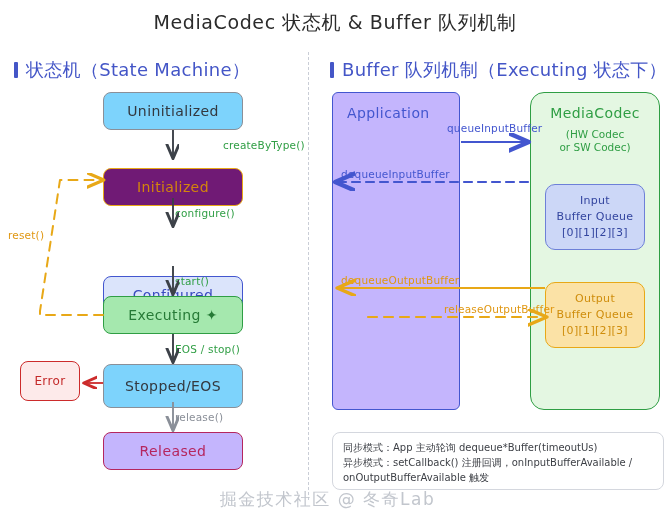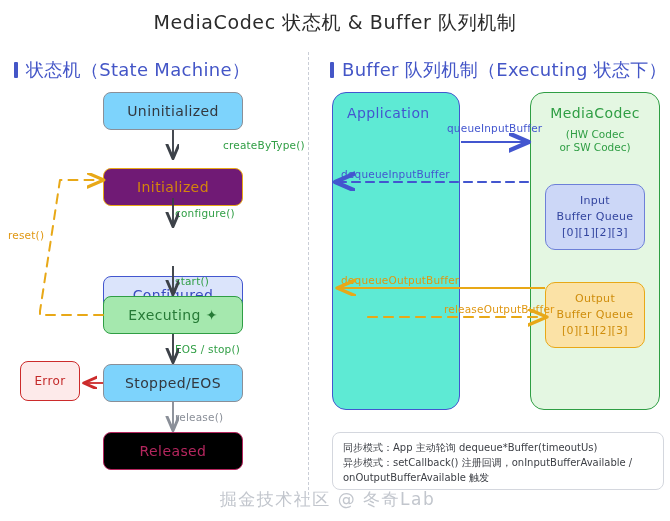--- a/index.html
+++ b/index.html
@@ -76,21 +76,21 @@
     justify-content: center;
     font-size: 14px;
     letter-spacing: 0.4px;
     text-align: center;
   }
   .node.gray   { background:#7dd3fc; border-color:#8a8f98; color:#33383f; }
   .node.yellow { background:#701a75; border-color:#e8a817; color:#d4850b;margin-top:8px; }
   .node.blue   { background:#dbe4fb; border-color:#4356cf; color:#3a4bbf; }
   .node.green  { background:#a5e8ae; border-color:#2f9e44; color:#267a36; }
   .node.red    { background:#fdeaea; border-color:#cc2b2b; color:#c32a2a; }
-  .node.pink   { background:#000000; border-color:#b5265e; color:#b5265e; }
+  .node.pink   { background:#c4b5fd; border-color:#b5265e; color:#b5265e; }
 
   
   .elabel {
     position: absolute;
     font-size: 10.5px;
     white-space: nowrap;
     letter-spacing: 0.2px;
   }
   .elabel.green  { color:#2f9e44; }
   .elabel.gray   { color:#8a8f98; }
@@ -98,21 +98,21 @@
   .elabel.blue   { color:#4356cf; }
 
   
   .cbox {
     position: absolute;
     box-sizing: border-box;
     border-radius: 14px;
     border-width: 1.8px;
     border-style: solid;
   }
-  .cbox.app  { background:#5eead4; border-color:#4356cf; }
+  .cbox.app  { background:#c4b5fd; border-color:#4356cf;border-radius:6px; }
   .cbox.mc   { background:#e4f7e2; border-color:#2f9e44; }
   .cbox-title {
     position: absolute;
     width: 100%;
     text-align: center;
     font-size: 14px;
     letter-spacing: 0.4px;
   }
   .cbox.app .cbox-title { color:#4356cf; text-align:left; padding-left:14px; }
   .cbox.mc  .cbox-title { color:#2f9e44; }
@@ -201,21 +201,21 @@
   <div class="divider"></div>
 
   <div class="node gray" style="left:103px; top:92px;  width:140px; height:38px;">Uninitialized</div>
 
   <div class="node yellow" style="left:103px; top:160px; width:140px; height:38px;">Initialized</div>
 
   <div class="node blue" style="left:103px; top:228px; width:140px; height:38px;margin-top:48px;">Configured</div>
 
   <div class="node green" style="left:103px; top:296px; width:140px; height:38px;">Executing ✦</div>
 
-  <div class="node gray" style="left:103px; top:364px; width:140px; height:38px;">Stopped/EOS</div>
+  <div class="node gray" style="left:103px; top:364px; width:140px; height:44px;">Stopped/EOS</div>
 
   <div class="node pink" style="left:103px; top:432px; width:140px; height:38px;">Released</div>
 
   <div class="node red" style="left:20px;  top:361px; width:60px;  height:40px; font-size:12px;">Error</div>
 
   <div class="elabel green" style="left:175px; top:139px;padding-left:48px;">createByType()</div>
   <div class="elabel green" style="left:175px; top:207px;">configure()</div>
   <div class="elabel green" style="left:175px; top:275px;">start()</div>
   <div class="elabel green" style="left:175px; top:343px;">EOS / stop()</div>
   <div class="elabel gray" style="left:175px; top:411px;">release()</div>

